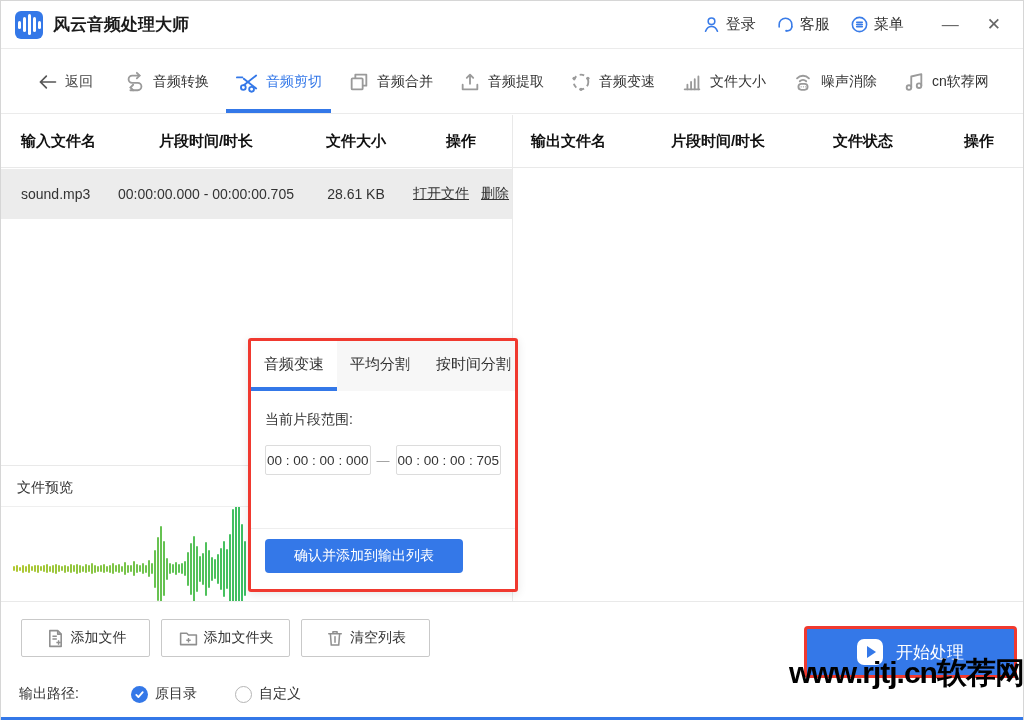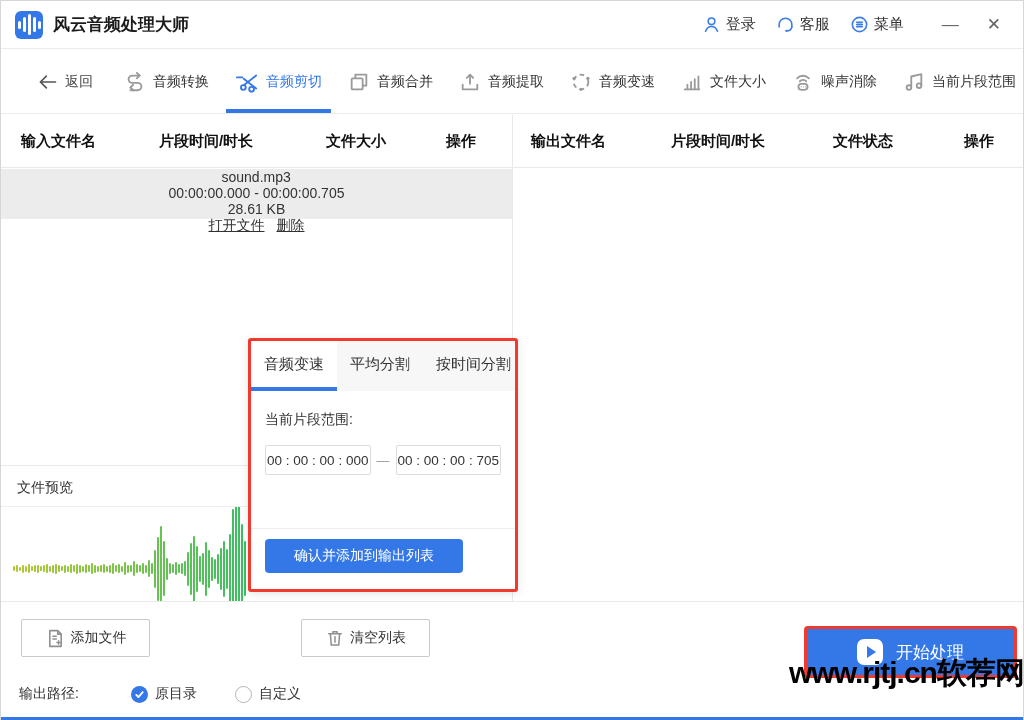--- a/index.html
+++ b/index.html
@@ -48,21 +48,21 @@
   .thead.right { left:512px; width:512px; }
   .c-name-l { width:110px; padding-left:20px; text-align:left; }
   .c-time-l { width:190px; text-align:center; }
   .c-size-l { width:110px; text-align:center; }
   .c-ops-l  { width:100px; text-align:center; }
   .c-name-r { width:130px; padding-left:18px; text-align:left; }
   .c-time-r { width:150px; text-align:center; }
   .c-stat-r { width:140px; text-align:center; }
   .c-ops-r  { width:92px;  text-align:center; }
   .trow { position:absolute; top:54px; left:0; width:511px; height:50px; background:#ececec;
-    display:flex; align-items:center; font-size:14px; color:#333; cursor:pointer;flex-direction:column; }
+    display:flex; align-items:center; font-size:14px; color:#333; cursor:pointer; }
   .trow .ops { display:flex; justify-content:center; gap:12px; }
   .row-link { color:#333; text-decoration:underline; cursor:pointer; white-space:nowrap; }
 
   
   .preview { position:absolute; left:0; top:350px; width:511px; height:250px;
     border-top:1px solid #e9e9e9; background:#fff; }
   .preview-title { position:absolute; left:16px; top:13px; font-size:14px; color:#333; }
   .wave-box { position:absolute; left:0; top:40px; width:511px; height:125px;
     border-top:1px solid #efefef; border-bottom:1px solid #efefef; overflow:hidden; }
   .waveform { position:absolute; left:12px; top:0; width:238px; height:100%;
@@ -273,21 +273,21 @@
 
     </div>
     <div class="tool-item">
       <span class="ic">
         <svg width="22" height="22" viewBox="0 0 24 24" fill="none" stroke="currentColor" stroke-width="2" stroke-linejoin="round">
             <path d="M9 18V6l11-2.5V16"></path>
             <circle cx="6.5" cy="18" r="2.5"></circle>
             <circle cx="17.5" cy="16" r="2.5"></circle>
           </svg>
       </span>
-      <span>当前片段范围</span>
+      <span>cn软荐网</span>
 
     </div>
   </div>
 
   <div class="tables">
     <div class="v-divider"></div>
 
     <div class="thead left">
       <div class="c-name-l">输入文件名</div>
       <div class="c-time-l">片段时间/时长</div>
@@ -441,20 +441,29 @@
       <span class="ic">
         <svg width="21" height="21" viewBox="0 0 24 24" fill="none" stroke="currentColor" stroke-width="1.8" stroke-linejoin="round">
             <path d="M5.5 3h9l4 4v14h-13z"></path>
             <path d="M14.5 3v4h4"></path>
             <path d="M8.5 9.5h5M8.5 12.5h5"></path>
             <path d="M13 16.5h5M15.5 14v5" stroke-width="1.6"></path>
           </svg>
       </span>
       <span>添加文件</span>
     </div>
+    <div class="ghost-btn b2">
+      <span class="ic">
+        <svg width="21" height="21" viewBox="0 0 24 24" fill="none" stroke="currentColor" stroke-width="1.8" stroke-linejoin="round">
+            <path d="M3 19V6h7l2 2h9v11z"></path>
+            <path d="M12 11.5v5M9.5 14h5" stroke-width="1.6"></path>
+          </svg>
+      </span>
+      <span>添加文件夹</span>
+    </div>
     <div class="ghost-btn b3">
       <span class="ic">
         <svg width="20" height="20" viewBox="0 0 24 24" fill="none" stroke="currentColor" stroke-width="1.8" stroke-linecap="round" stroke-linejoin="round">
             <path d="M4.5 7h15M9.5 7V4.5h5V7"></path>
             <path d="M6.5 7l1 13.5h9l1-13.5"></path>
             <path d="M12 10.5v6.5"></path>
           </svg>
       </span>
       <span>清空列表</span>
     </div>

